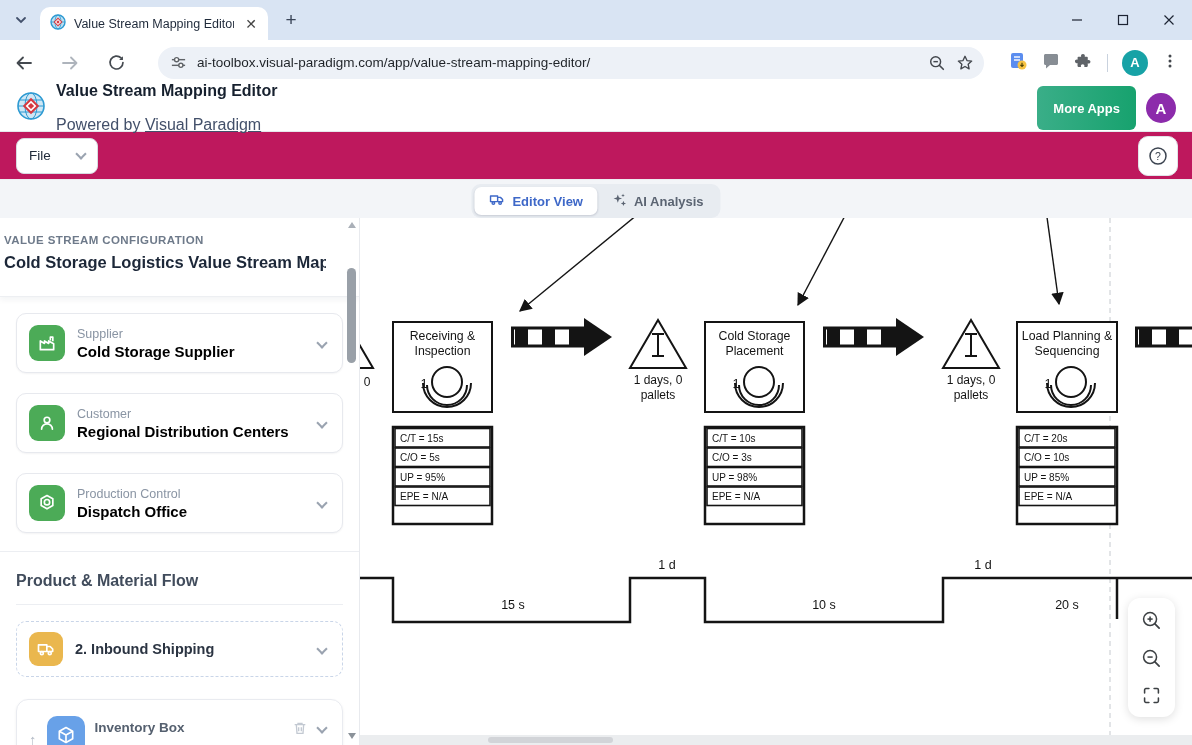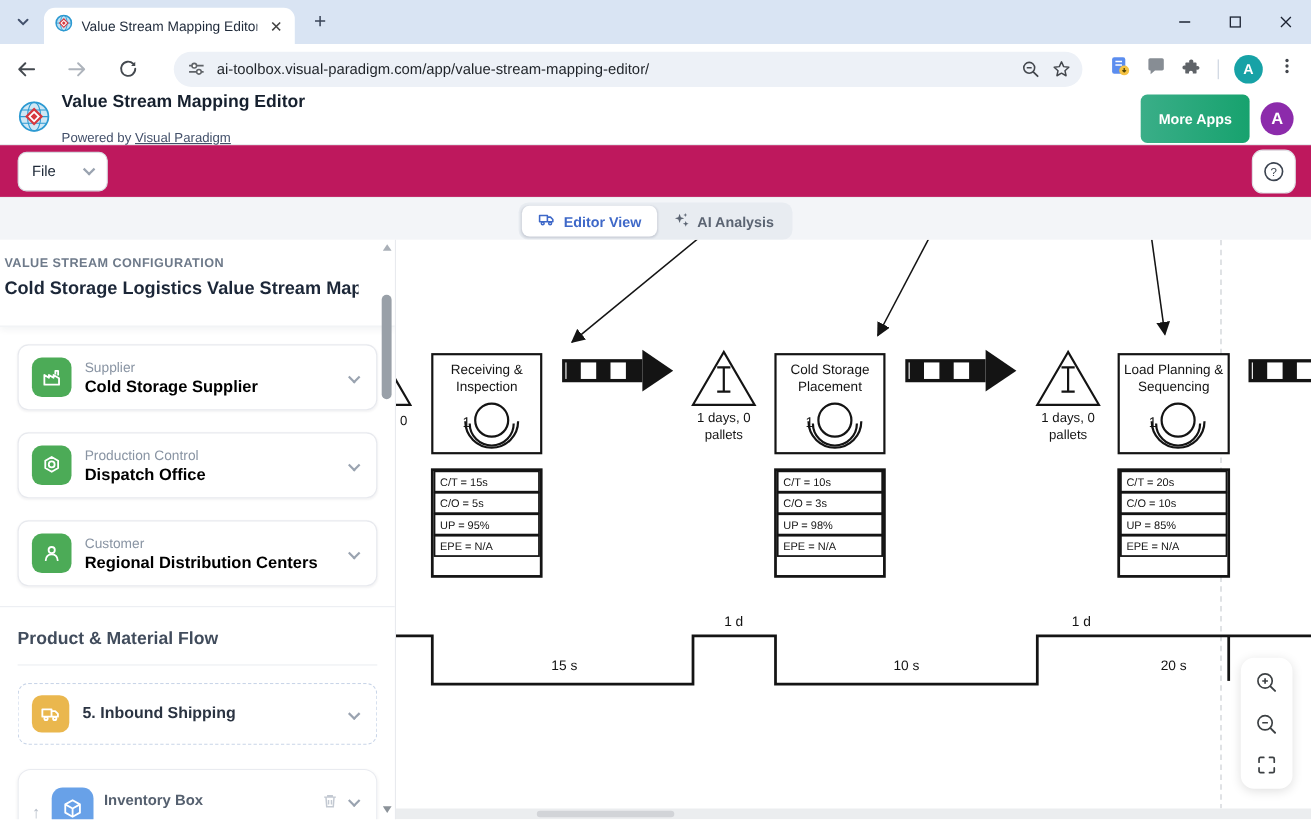--- a/index.html
+++ b/index.html
@@ -23,21 +23,21 @@
   .url { flex:1; font-size:13.5px; color:#1f2328; white-space:nowrap; overflow:hidden; }
   .obicon { color:#4c5precision1; display:flex; align-items:center; }
   .tb-right { display:flex; align-items:center; gap:14px; padding-right:4px; }
   .tb-sep { width:1px; height:18px; background:#c9d2de; }
   .avatar-browser { width:26px; height:26px; border-radius:50%; background:#17a2a6; color:#fff; font-size:13px; font-weight:bold; display:flex; align-items:center; justify-content:center; }
 
   
   .appheader { height:47px; background:#fff; border-bottom:1px solid #e5e8ec; display:flex; align-items:center; padding:0 16px; gap:10px; }
   .apptitles { flex:1; }
   .apptitle { font-size:16px; font-weight:bold; color:#16202e; }
-  .powered { font-size:12px; color:#43506a; margin-top:16px; }
+  .powered { font-size:16px; color:#43506a; margin-top:16px; }
   .powered a { color:#43506a; }
   .moreapps { height:44px; padding:0 16px; border:none; border-radius:6px; background:linear-gradient(90deg,#3aae88,#17a26e); color:#fff; font-size:13px; font-weight:bold; font-family:inherit; }
   .avatar-app { width:30px; height:30px; border-radius:50%; background:#8c2bab; color:#fff; font-size:15px; font-weight:bold; display:flex; align-items:center; justify-content:center; }
 
   .menurow { height:48px; background:#be185d; border-bottom:1px solid #eceef1; display:flex; align-items:center; padding:0 14px 0 16px;justify-content:space-between; }
   .filebtn { width:82px; height:36px; border:1px solid #d7dbe1; border-radius:8px; background:#fff; display:flex; align-items:center; justify-content:space-between; padding:0 12px; font-size:13.5px; color:#202b3a; font-family:inherit; }
   .helpbtn { margin-left:auto; width:40px; height:40px; border:1px solid #e0e3e8; border-radius:10px; background:#fff; display:flex; align-items:center; justify-content:center; color:#3c4450; }
 
   .togglerow { height:38px; background:#f3f5f8; position:relative; }
   .segctrl { position:absolute; left:50%; top:4px; transform:translateX(-50%); background:#e8ecf1; border-radius:9px; padding:3px; display:flex; }
@@ -275,60 +275,60 @@
           </span>
           <div class="ctext">
             <div class="crole">Supplier</div>
             <div class="cvalue">Cold Storage Supplier</div>
           </div>
           <span class="chev"></span>
         </div>
 
         <div class="card">
           <span class="cicon">
+            <svg width="20" height="20" viewBox="0 0 24 24" fill="none" stroke="#fff" stroke-width="2" stroke-linecap="round">
+                <circle cx="12" cy="8.5" r="3.4"></circle>
+                <path d="M5.5 19.5c0-3.6 2.9-6.5 6.5-6.5s6.5 2.9 6.5 6.5"></path>
+              </svg>
+          </span>
+          <div class="ctext">
+            <div class="crole">Customer</div>
+            <div class="cvalue">Regional Distribution Centers</div>
+          </div>
+          <span class="chev"></span>
+        </div>
+
+        <div class="card">
+          <span class="cicon">
             <svg width="20" height="20" viewBox="0 0 24 24" fill="none" stroke="#fff" stroke-width="2" stroke-linejoin="round">
                 <path d="M12 3l7 4v8l-7 4-7-4V7z"></path>
                 <circle cx="12" cy="11" r="3.2"></circle>
               </svg>
           </span>
           <div class="ctext">
             <div class="crole">Production Control</div>
             <div class="cvalue">Dispatch Office</div>
           </div>
           <span class="chev"></span>
         </div>
-
-        <div class="card">
-          <span class="cicon">
-            <svg width="20" height="20" viewBox="0 0 24 24" fill="none" stroke="#fff" stroke-width="2" stroke-linecap="round">
-                <circle cx="12" cy="8.5" r="3.4"></circle>
-                <path d="M5.5 19.5c0-3.6 2.9-6.5 6.5-6.5s6.5 2.9 6.5 6.5"></path>
-              </svg>
-          </span>
-          <div class="ctext">
-            <div class="crole">Customer</div>
-            <div class="cvalue">Regional Distribution Centers</div>
-          </div>
-          <span class="chev"></span>
-        </div>
       </div>
 
       <div class="flow-sep"></div>
       <div class="flow-head">Product &amp; Material Flow</div>
       <div class="rule"></div>
 
       <div class="inbound">
         <span class="iicon">
           <svg width="20" height="20" viewBox="0 0 24 24" fill="none" stroke="#fff" stroke-width="2" stroke-linejoin="round">
               <path d="M3 7h10v8H3zM13 9h4l3 3v3h-7"></path>
               <circle cx="7" cy="17" r="1.8"></circle>
               <circle cx="16.5" cy="17" r="1.8"></circle>
             </svg>
         </span>
-        <span class="ilabel">5. Inbound Shipping</span>
+        <span class="ilabel">2. Inbound Shipping</span>
         <span class="chev"></span>
       </div>
 
       <div class="invcard">
         <span class="uparrow">↑</span>
         <span class="invicon">
           <svg width="20" height="20" viewBox="0 0 24 24" fill="none" stroke="#fff" stroke-width="2" stroke-linejoin="round">
               <path d="M12 3l8 4.5v9L12 21l-8-4.5v-9z"></path>
               <path d="M12 12l8-4.5M12 12L4 7.5M12 12v9"></path>
             </svg>

